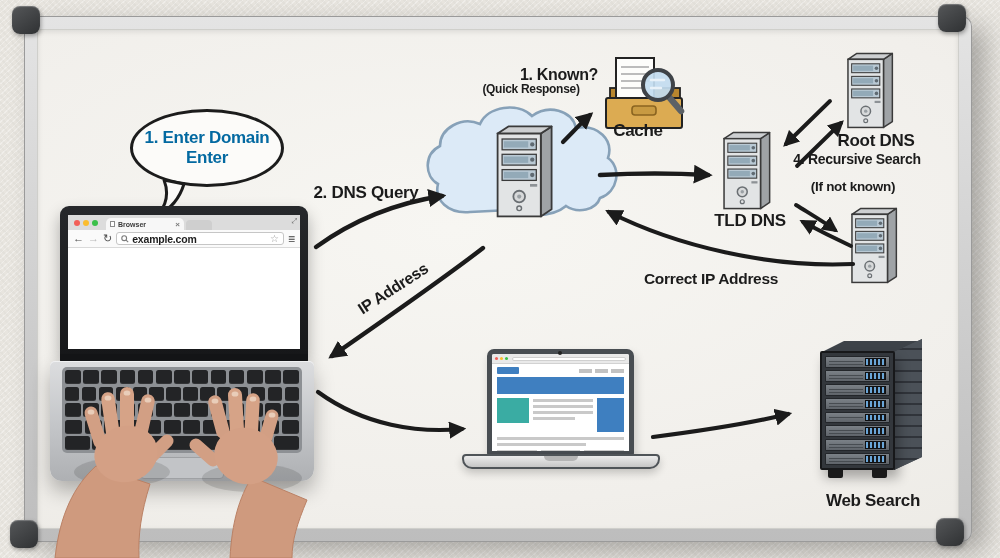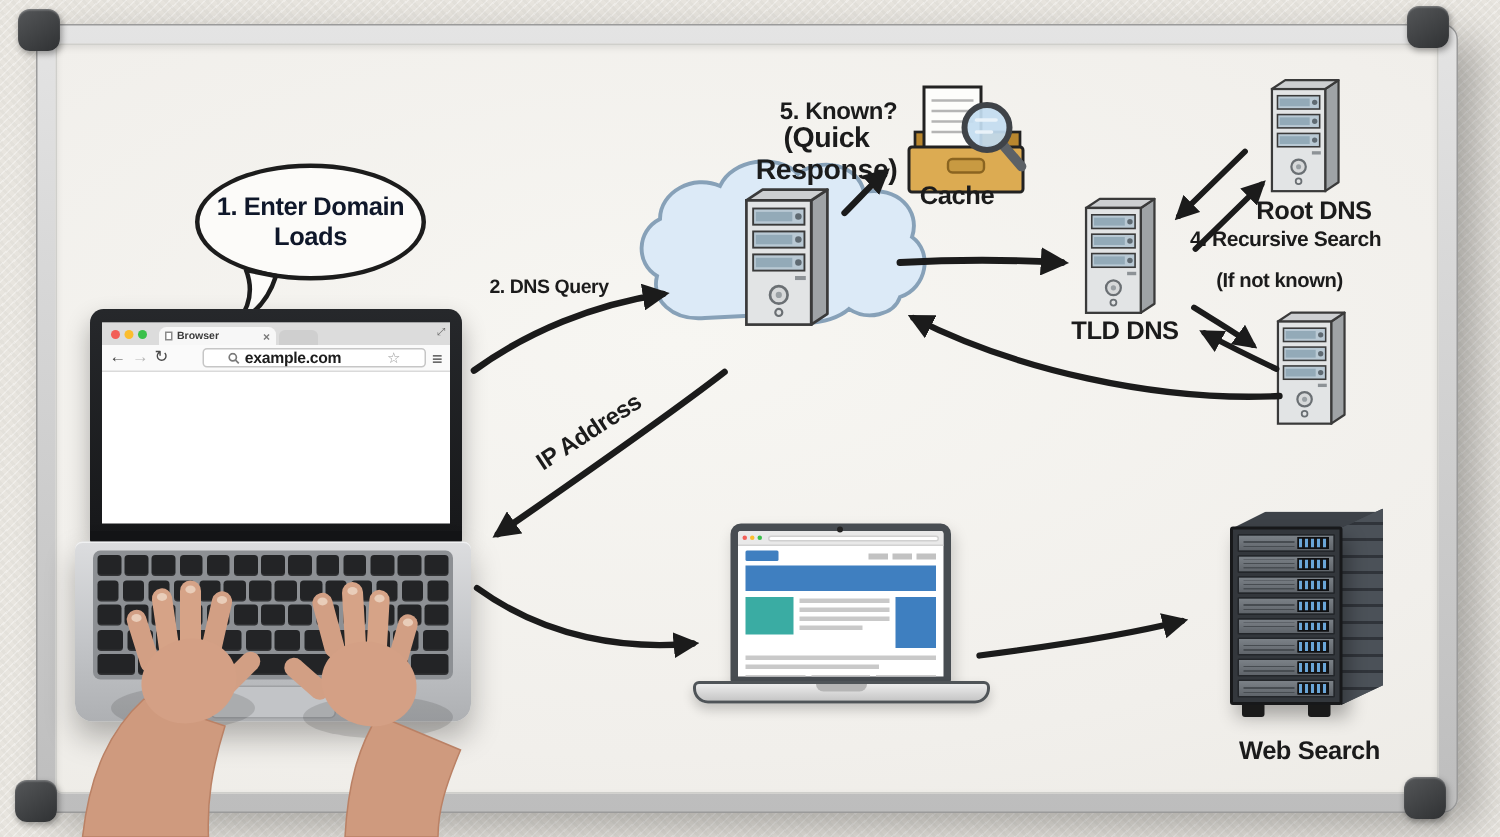--- a/index.html
+++ b/index.html
@@ -31,21 +31,21 @@
   .cap.tl{left:12px;top:6px;} .cap.tr{left:938px;top:4px;} .cap.bl{left:10px;top:520px;} .cap.br{left:936px;top:518px;}
 
   
   .lbl { position:absolute; color:#1b1b1b; font-weight:700; text-align:center;
     letter-spacing:-0.3px; z-index:9; line-height:1.08; }
 
   
   .bubble { position:absolute; left:130px; top:109px; width:154px; height:78px;
     background:#fcfbf9; border:3.5px solid #1c1c1c; border-radius:50%;
     display:flex; flex-direction:column; align-items:center; justify-content:center;
-    z-index:9; font-weight:700; font-size:17px; color:#0f172a; letter-spacing:-0.3px; }
+    z-index:9; font-weight:700; font-size:17px; color:#0369a1; letter-spacing:-0.3px; }
   .bubble-tail { position:absolute; left:158px; top:180px; z-index:10; }
 
   
   #diagram { position:absolute; left:0; top:0; width:1000px; height:558px; z-index:7; pointer-events:none; }
 
   
   .rack-top { position:absolute; left:822px; top:341px; width:100px; height:11px; background:#3d4248;
     clip-path:polygon(22% 0, 100% 0, 78% 100%, 0 100%); z-index:6; }
   .rack-side { position:absolute; left:894px; top:339px; width:28px; height:131px; background:#4b5158;
     clip-path:polygon(0 10%, 100% 0, 100% 90%, 0 100%); z-index:6;
@@ -105,21 +105,21 @@
     display:flex; align-items:center; gap:3px; padding:0 4px; font-size:7px; color:#3a3a3a; font-weight:700;}
   .tab .page { width:5px; height:6px; border:1px solid #8a8a8a; background:#fff; }
   .tab .x { margin-left:auto; color:#7a7a7a; font-size:8px; }
   .ghost-tab { width:26px; height:10px; background:#cfcfcf; border-radius:4px 4px 0 0; margin-left:2px;}
   .expand { position:absolute; right:3px; top:2px; font-size:7px; color:#6a6a6a; }
   .navbar { height:18px; background:#fafafa; border-bottom:1px solid #dadada;
     display:flex; align-items:center; gap:4px; padding:0 5px; }
   .nicon { font-size:11px; color:#4a4a4a; line-height:1; font-weight:400;}
   .nicon.fwd { color:#b8b8b8; }
   .urlfield { flex:1; height:13px; background:#fff; border:1px solid #c6c6c6; border-radius:3px;
-    display:flex; align-items:center; gap:3px; padding:0 16px;margin-left:19px; }
+    display:flex; align-items:center; gap:3px; padding:0 4px; }
   .url-text { font-size:10.5px; font-weight:700; color:#1d1d1d; letter-spacing:-0.2px; }
   .star { font-size:10px; color:#9a9a9a; margin-left:auto; }
   .menu { font-size:12px; color:#3a3a3a; font-weight:700; }
   .pagearea { background:#fff; height:96px; }
   .hinge { position:absolute; left:60px; top:354px; width:248px; height:9px; background:#141517; z-index:20; border-radius:0 0 3px 3px;}
   .lap1-base { position:absolute; left:50px; top:361px; width:264px; height:120px;
     background:linear-gradient(180deg,#dcdddf 0%,#c3c5c8 55%,#aeb0b3 100%);
     border-radius:5px 5px 12px 12px; z-index:20;
     box-shadow:0 10px 20px rgba(0,0,0,0.28), inset 0 1px 0 #f0f1f2; }
   .kwell { position:absolute; left:12px; top:6px; width:240px; height:86px; background:#8d9094;
@@ -431,30 +431,31 @@
       <ellipse cx="246" cy="456" rx="32" ry="28" fill="#d4a085" transform="rotate(16 246 456)"></ellipse>
       <ellipse cx="272" cy="415" rx="3.4" ry="2.6" fill="#e9cdb9"></ellipse>
       <ellipse cx="253" cy="399" rx="3.4" ry="2.6" fill="#e9cdb9"></ellipse>
       <ellipse cx="235" cy="394" rx="3.4" ry="2.6" fill="#e9cdb9"></ellipse>
       <ellipse cx="215" cy="401" rx="3.4" ry="2.6" fill="#e9cdb9"></ellipse>
     </g>
   </svg>
 
   <div class="bubble">
     <span>1. Enter Domain</span>
-    <span>Loads</span>
+    <span>Enter</span>
   </div>
   <svg class="bubble-tail" width="40" height="42" viewBox="0 0 40 42">
     <path d="M6,0 Q13,18 1,34 Q19,26 26,4 Z" fill="#fcfbf9" stroke="#1c1c1c" stroke-width="3" stroke-linejoin="round"></path>
   </svg>
 
-  <div class="lbl" style="left:310px; top:184px; width:112px; font-size:13px;">2. DNS Query</div>
-  <div class="lbl" style="left:509px; top:66px; width:100px; font-size:16px;">5. Known?</div>
-  <div class="lbl" style="left:486px; top:83px; width:130px; font-size:19px;">(Quick Response)</div>
+  <div class="lbl" style="left:310px; top:184px; width:112px; font-size:17px;">2. DNS Query</div>
+  <div class="lbl" style="left:509px; top:66px; width:100px; font-size:16px;">1. Known?</div>
+  <div class="lbl" style="left:466px; top:83px; width:130px; font-size:12px;">(Quick Response)</div>
   <div class="lbl" style="left:598px; top:122px; width:80px; font-size:17px;">Cache</div>
   <div class="lbl" style="left:705px; top:212px; width:90px; font-size:17px;">TLD DNS</div>
   <div class="lbl" style="left:826px; top:132px; width:100px; font-size:17px;">Root DNS</div>
   <div class="lbl" style="left:777px; top:152px; width:160px; font-size:14px;">4. Recursive Search</div>
   <div class="lbl" style="left:793px; top:180px; width:120px; font-size:13.5px;">(If not known)</div>
+  <div class="lbl" style="left:631px; top:271px; width:160px; font-size:15.5px;">Correct IP Address</div>
   <div class="lbl rot-ip" style="left:338px; top:280px; width:110px; font-size:16px;">IP Address</div>
   <div class="lbl" style="left:813px; top:492px; width:120px; font-size:17px;">Web Search</div>
 
 </div>
 
 </body></html>

